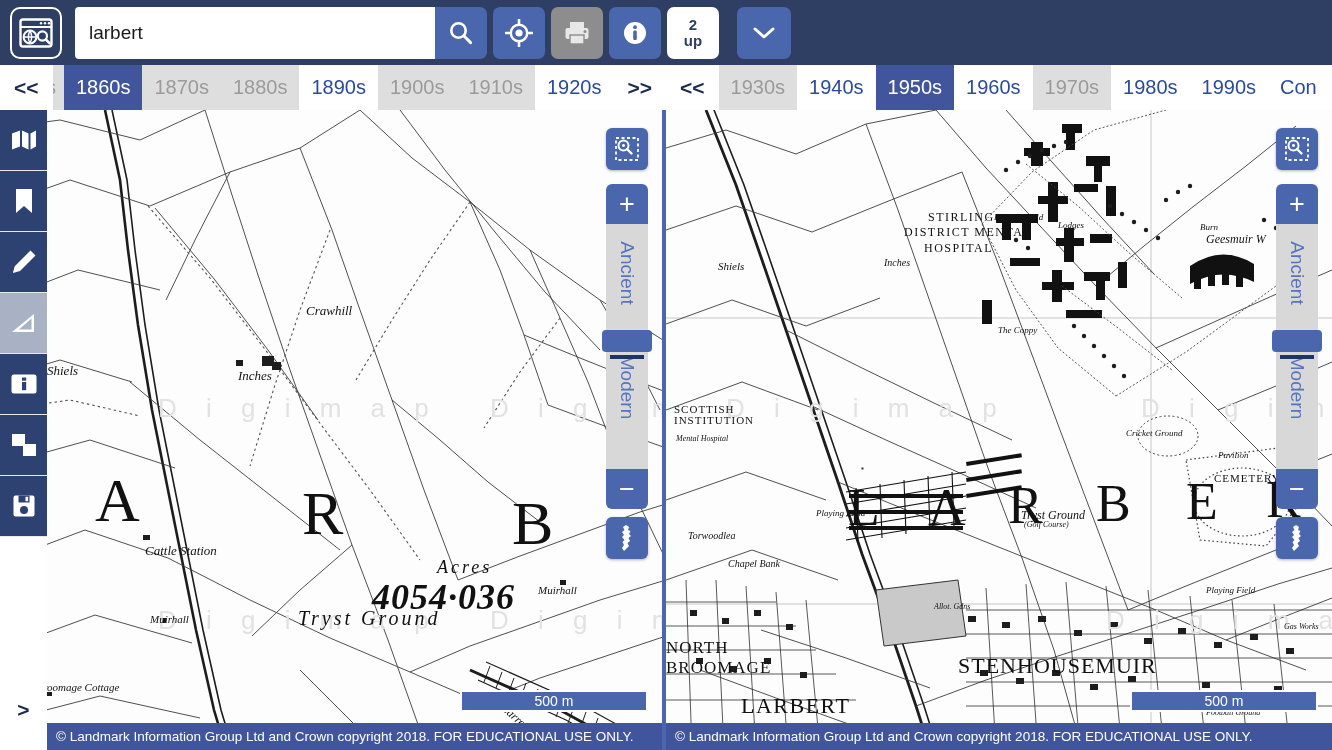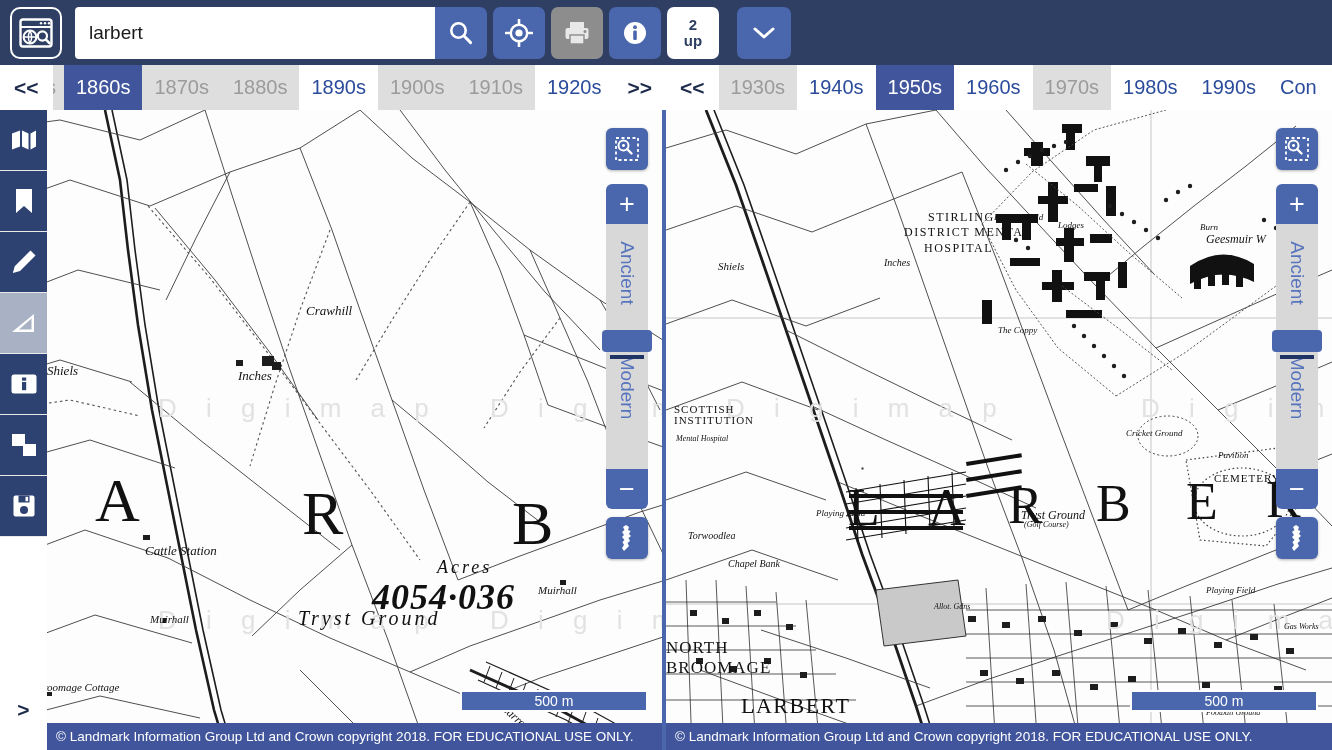--- a/index.html
+++ b/index.html
@@ -682,20 +682,21 @@
         <div class="maplabel" style="left:22px;  top:420px; font-size:10px;">Torwoodlea</div>
         <div class="maplabel" style="left:62px;  top:448px; font-size:10px;">Chapel Bank</div>
         <div class="maplabel" style="left:150px; top:398px; font-size:9px; line-height:10px;">Playing Field</div>
         <div class="maplabel" style="left:540px; top:475px; font-size:9px; line-height:10px;">Playing Field</div>
         <div class="maplabel" style="left:268px; top:492px; font-size:8px;">Allot. Gdns</div>
         <div class="maplabel" style="left:540px; top:598px; font-size:8px; line-height:9px;">Football Ground</div>
         <div class="maplabel" style="left:618px; top:512px; font-size:8px;">Gas Works</div>
         <div class="maplabel upright" style="left:0px;  top:528px; font-size:17px; letter-spacing:1px;">NORTH</div>
         <div class="maplabel upright" style="left:0px;  top:548px; font-size:17px; letter-spacing:1px;">BROOMAGE</div>
         <div class="maplabel upright" style="left:75px; top:583px; font-size:22px; letter-spacing:1.5px;">LARBERT</div>
+        <div class="maplabel upright" style="left:292px; top:543px; font-size:22px; letter-spacing:1px;">STENHOUSEMUIR</div>
       </div>
 
       <div class="ctrl-stack">
         <div class="ctrl-box">
           <svg width="28" height="28" viewBox="0 0 28 28">
             <g stroke="#fff" stroke-width="1.8" fill="none" stroke-dasharray="3 2.5">
               <rect x="3" y="3" width="22" height="22"></rect>
             </g>
             <circle cx="10.5" cy="10.5" r="5" fill="#4a67ad" stroke="#fff" stroke-width="2"></circle>
             <line x1="9" y1="10.5" x2="12" y2="10.5" stroke="#fff" stroke-width="1.6"></line>

